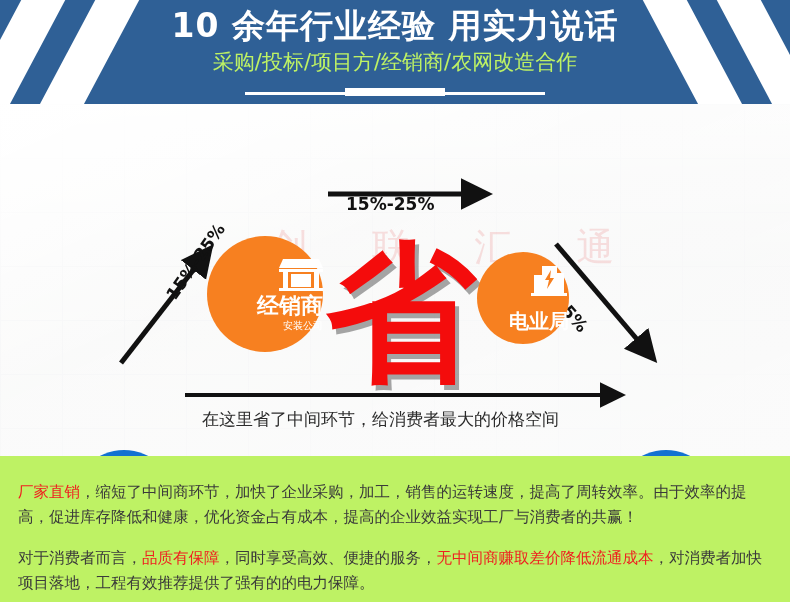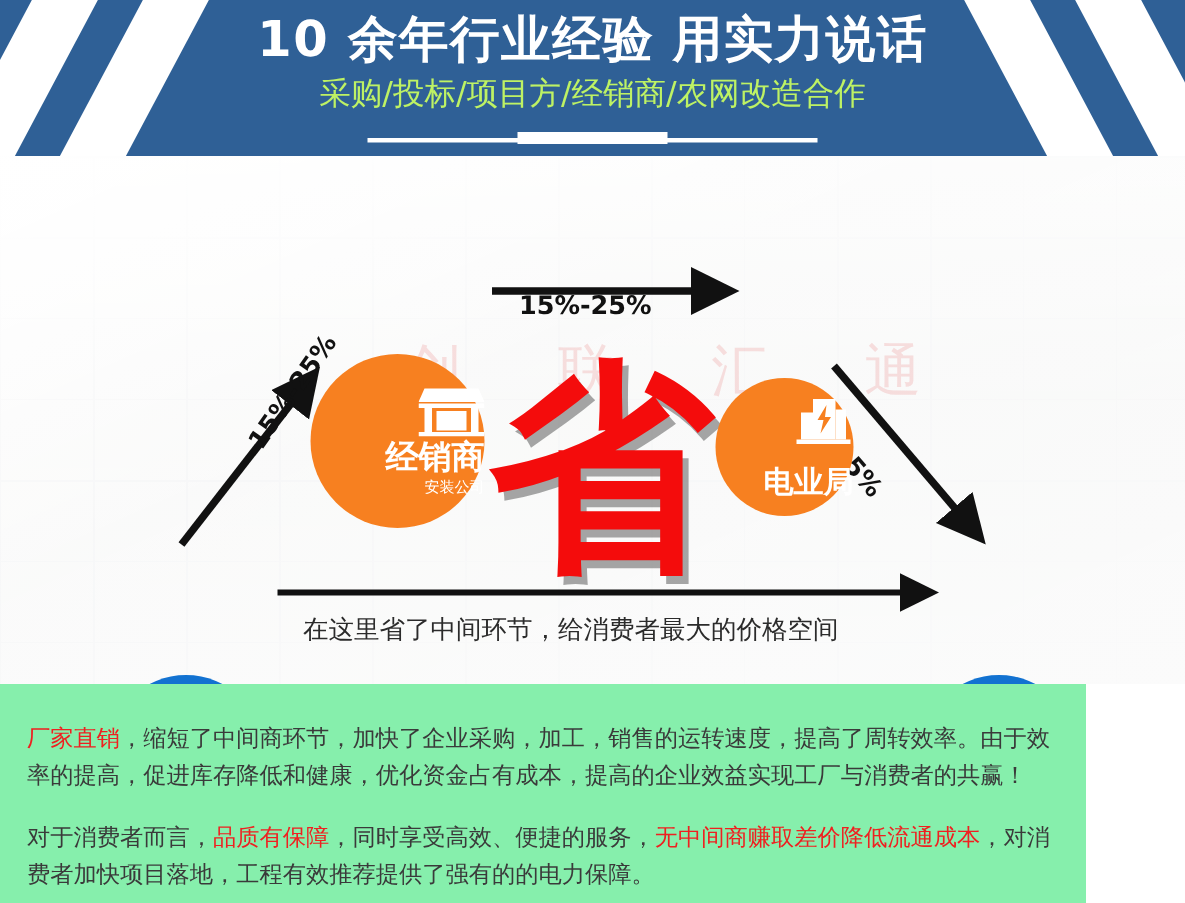--- a/index.html
+++ b/index.html
@@ -203,23 +203,23 @@
     color: #f40c0c;
     line-height: 150px;
     text-shadow: 4px 5px 0 rgba(60,60,60,0.45);
     z-index: 6;
   }
 
   
   #bottom {
     position: absolute;
     left: 0; top: 456px;
-    width: 724px;
+    width: 790px;
     height: 146px;
-    background: #86efac;
+    background: #bef264;
     box-sizing: border-box;
     padding: 8px 18px 0 18px;
   }
   .para {
     font-size: 15.5px;
     line-height: 25px;
     color: #3a3a3a;
     letter-spacing: 0px;
   }
   #para2 { margin-top: 16px; }

